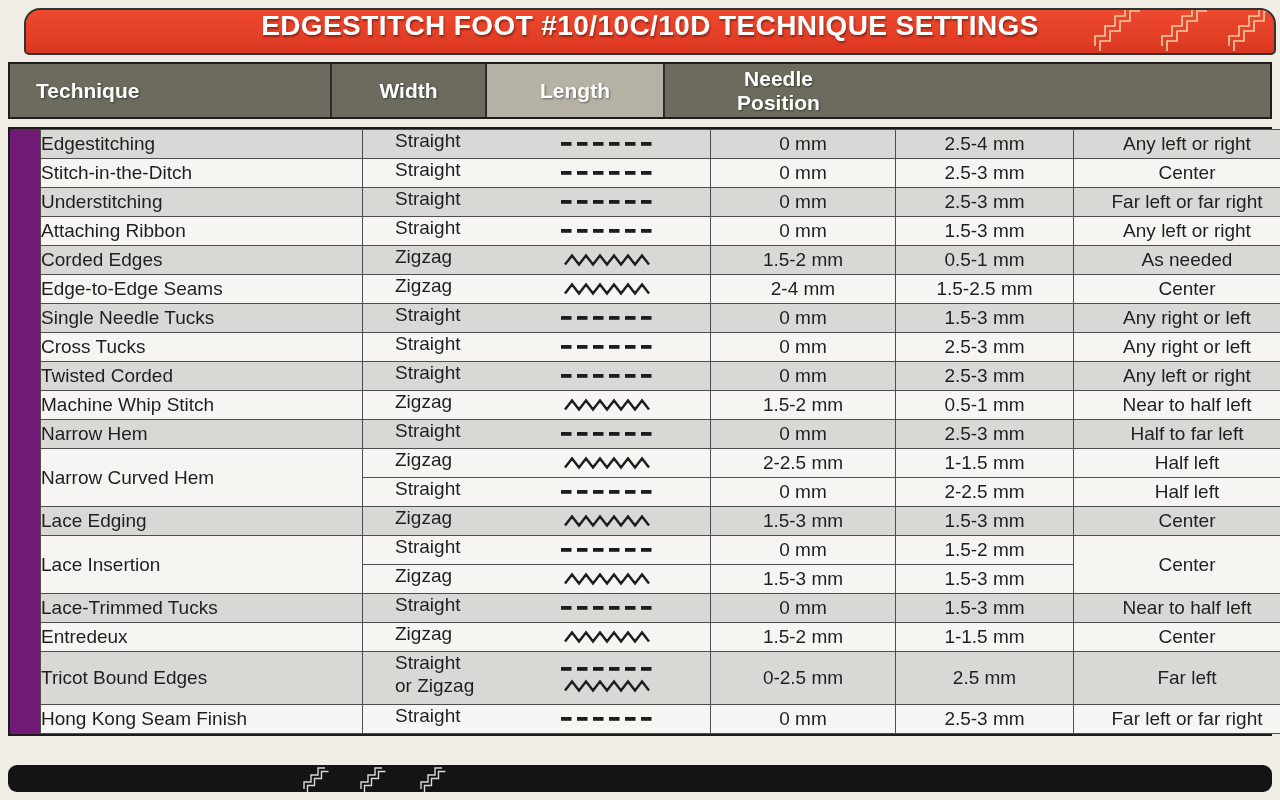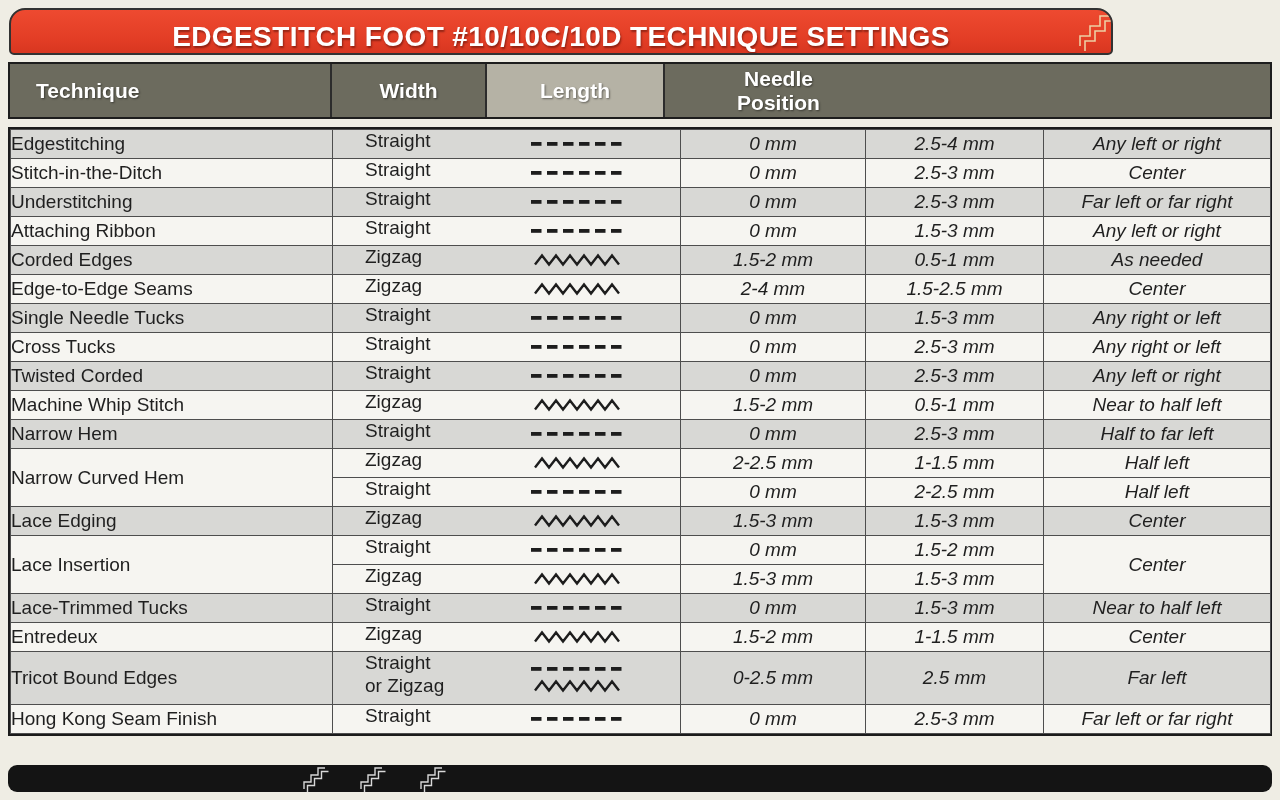--- a/index.html
+++ b/index.html
@@ -3,26 +3,26 @@
 <meta charset="utf-8">
 <style>
   html,body{margin:0;padding:0;}
   body{
     width:1280px;height:800px;position:relative;overflow:hidden;
     background:#efede4;
     font-family:"Liberation Sans", sans-serif;
   }
   
   .banner{
-    position:absolute;left:9px;top:8px;width:1104px;height:47px;
+    position:absolute;left:24px;top:8px;width:1252px;height:47px;
     background:linear-gradient(180deg,#ee4a30 0%,#e23d25 70%,#d83620 100%);
     border:2px solid #323232;
     border-radius:16px 16px 5px 5px;
     overflow:hidden;
-    display:flex;align-items:flex-end;justify-content:center;
+    display:flex;align-items:flex-start;justify-content:center;
     box-sizing:border-box;
   }
   .banner-title{
     color:#ffffff;font-weight:bold;font-size:28px;letter-spacing:.4px;
     text-shadow:1px 2px 2px rgba(80,15,8,.55);
     position:relative;z-index:2;white-space:nowrap;
   }
   .banner-decor{position:absolute;top:0;left:0;width:100%;height:100%;z-index:1;}
   .banner-decor svg{position:absolute;bottom:2px;}
   
@@ -39,32 +39,32 @@
     border-right:2px solid #2c2c2c;
   }
   .hcell.dark{background:#6c6b5e;}
   .hcell.light{background:#b5b2a5;}
   .hcell:last-child{border-right:none;}
   .hcell.first{justify-content:flex-start;padding-left:26px;}
   .hcell .wraplabel{display:inline-block;max-width:118px;}
   
   .body-wrap{
     position:absolute;left:8px;top:127px;width:1264px;
-    border:2px solid #1b1b1b;box-sizing:border-box;background:#701a75;
+    border:2px solid #1b1b1b;box-sizing:border-box;background:#701a75;padding-left:30px;
   }
   table.settings{border-collapse:collapse;width:100%;table-layout:fixed;}
   table.settings td{
     border:1px solid #4e4e4e;height:28px;padding:0;
     font-size:19px;color:#1f1f1f;overflow:hidden;vertical-align:middle;
   }
   tr.gray>td{background:#d8d8d5;}
   tr.white>td{background:#f6f5f1;}
   tr.tall>td{height:52px;}
   td.technique{padding-left:20px;}
-  td.center{text-align:center;font-style:italic;}
+  td.center{text-align:center;}
   .stitchflex{display:flex;height:100%;padding-left:32px;box-sizing:border-box;}
   .stitchname{width:128px;flex:none;line-height:1.2;}
   .stitchicons{flex:1;display:flex;flex-direction:column;align-items:center;justify-content:center;gap:4px;padding-right:18px;}
   
   .footer-bar{
     position:absolute;left:8px;top:765px;width:1264px;height:27px;
     background:#141414;border-radius:9px;overflow:hidden;
   }
   .footer-bar svg{position:absolute;top:2px;}
 </style>

